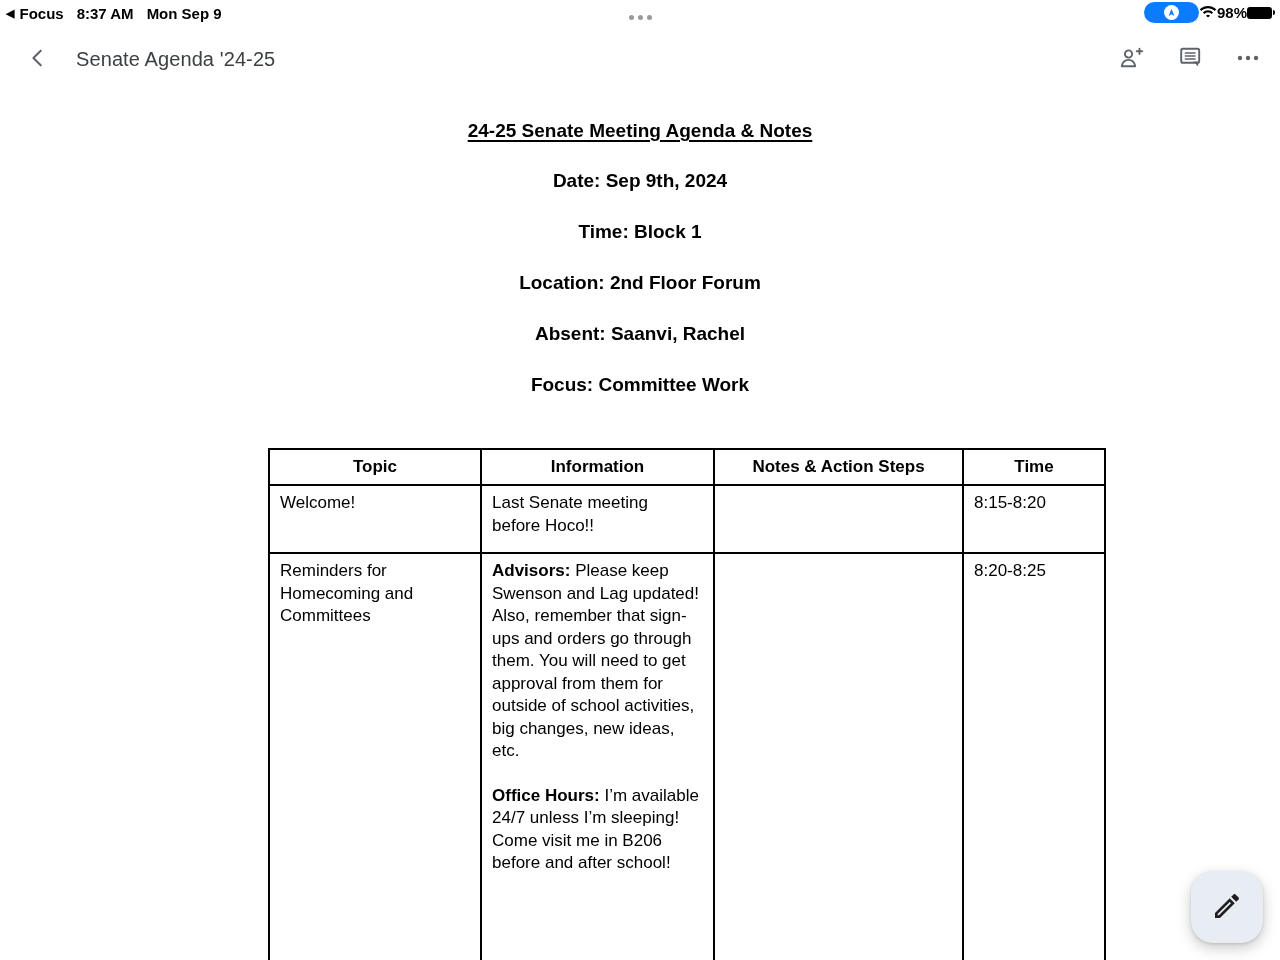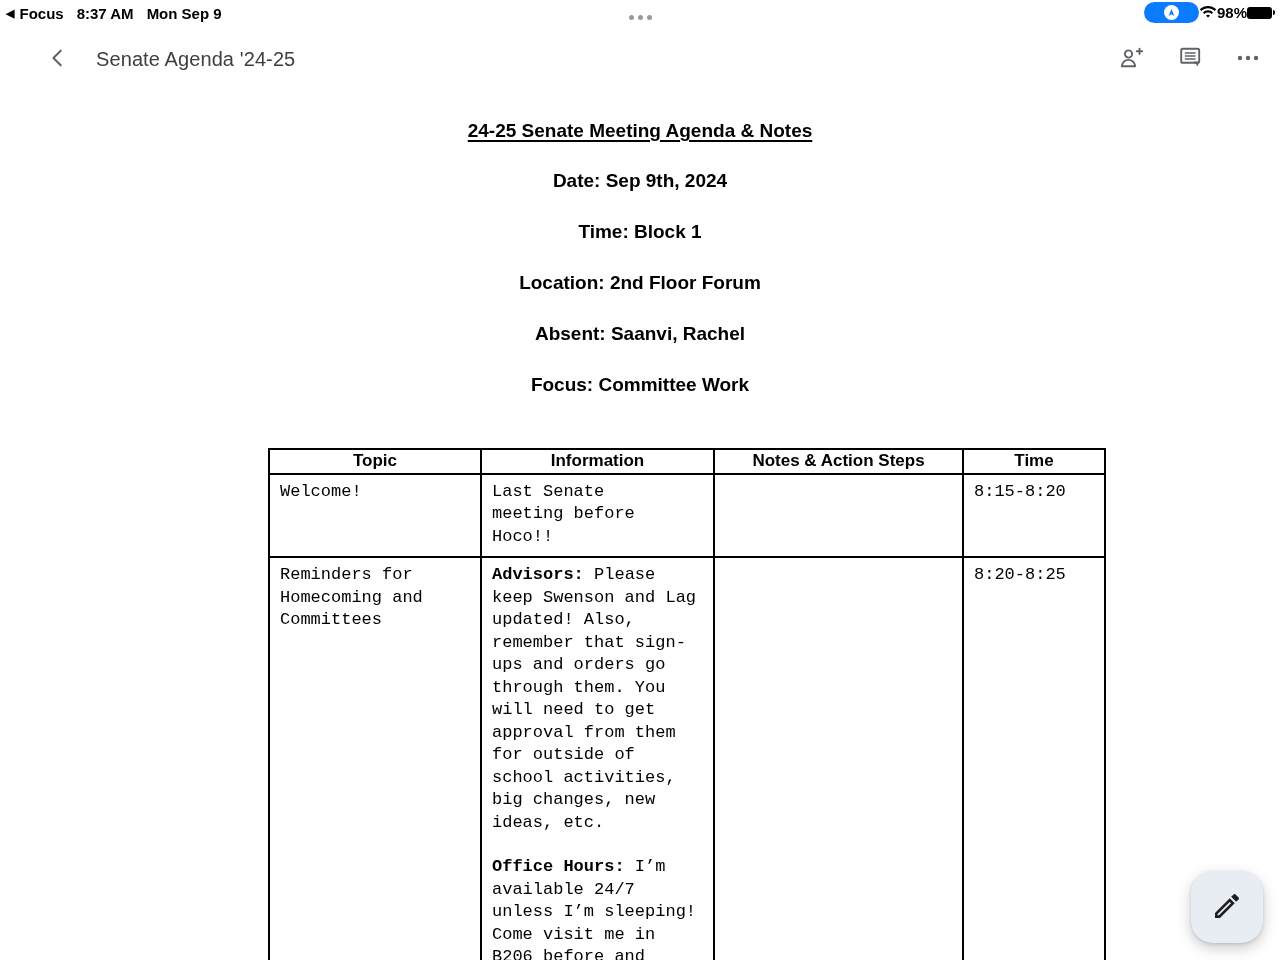--- a/index.html
+++ b/index.html
@@ -21,40 +21,40 @@
     display: flex; align-items: center; justify-content: center; }
   .sb-pill-circle { width: 15px; height: 15px; border-radius: 50%; background: #fff;
     display: flex; align-items: center; justify-content: center; }
   .sb-batt-pct { font-size: 15px; font-weight: 600; }
   .sb-batt { position: relative; width: 25px; height: 12px; background: #000; border-radius: 3px; }
   .sb-batt::after { content: ""; position: absolute; right: -3px; top: 3.5px; width: 2px; height: 5px;
     background: #000; border-radius: 0 2px 2px 0; }
 
   
   .appbar { position: absolute; top: 34px; left: 0; width: 1280px; height: 50px;
-    display: flex; align-items: center; background: #fff; padding-left: 20px; }
+    display: flex; align-items: center; background: #fff; }
   .icon-btn { background: none; border: none; padding: 0; cursor: pointer;
     display: flex; align-items: center; justify-content: center; }
   .appbar-back { margin-left: 24px; width: 28px; height: 28px; }
   .appbar-title { margin-left: 24px; font-size: 20px; color: #3c4043; letter-spacing: 0.1px; }
   .appbar-actions { margin-left: auto; margin-right: 20px; display: flex; align-items: center; gap: 33px; }
 
   
   .doc { position: absolute; top: 84px; left: 0; width: 1280px; color: #000; }
   .doc-title { margin-top: 36px; text-align: center; font-size: 19px; font-weight: bold;
     text-decoration: underline; text-decoration-thickness: 2px; text-underline-offset: 3px; }
   .doc-meta { margin-top: 28px; text-align: center; font-size: 19px; font-weight: bold; height: 23px; }
 
   .doc-table-wrap { position: absolute; top: 364px; left: 268px; }
   table.agenda { border-collapse: collapse; table-layout: fixed; width: 836px;
     font-size: 17px; line-height: 22.5px; }
   table.agenda th, table.agenda td { border: 2px solid #000; }
-  table.agenda th { height: 24px; font-size: 17px; font-weight: bold; text-align: center;
+  table.agenda th { height: 36px; font-size: 17px; font-weight: bold; text-align: center;
     vertical-align: middle; padding: 0 2px; }
-  table.agenda td { vertical-align: top; text-align: left; padding: 6px 8px 8px 10px; font-family: Liberation Mono, monospace; }
+  table.agenda td { vertical-align: top; text-align: left; padding: 6px 8px 8px 10px; }
   tr.row-1 td { height: 68px; }
   tr.row-2 td { height: 470px; }
   .cell-block { display: block; }
   .w-narrow { max-width: 160px; }
   .w-info1 { max-width: 182px; }
   .info-para { margin: 0; }
   .info-para + .info-para { margin-top: 22px; }
 
   
   .fab { position: absolute; left: 1191px; top: 871px; width: 72px; height: 72px;

